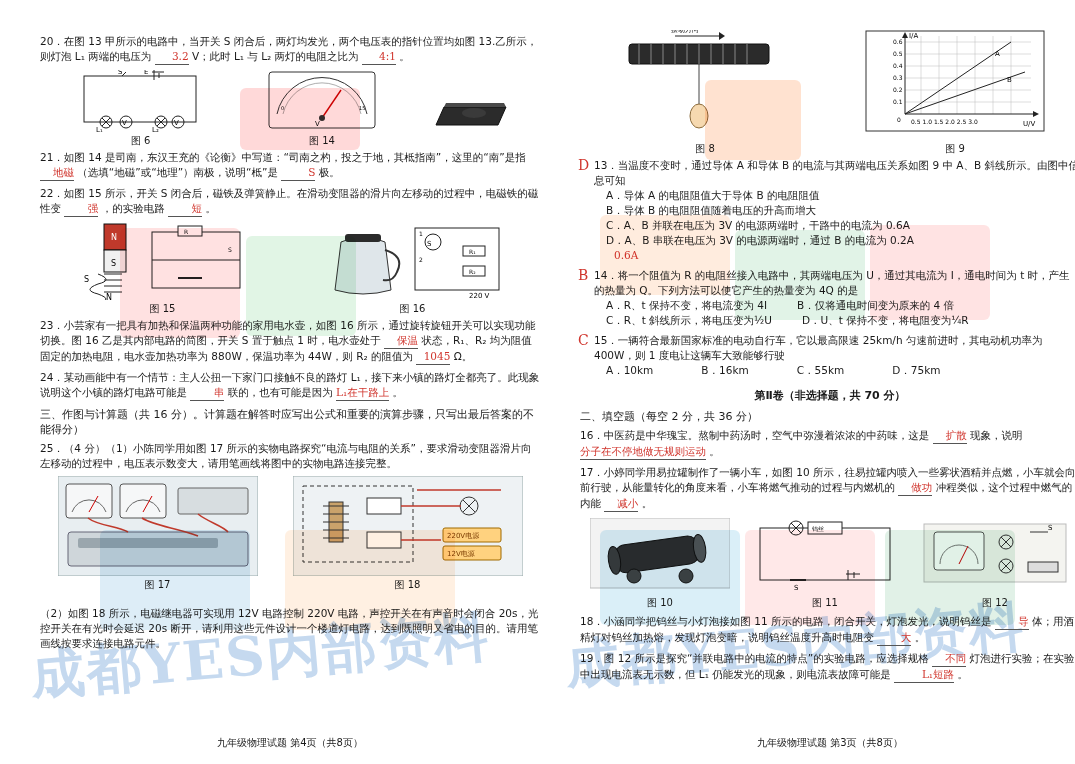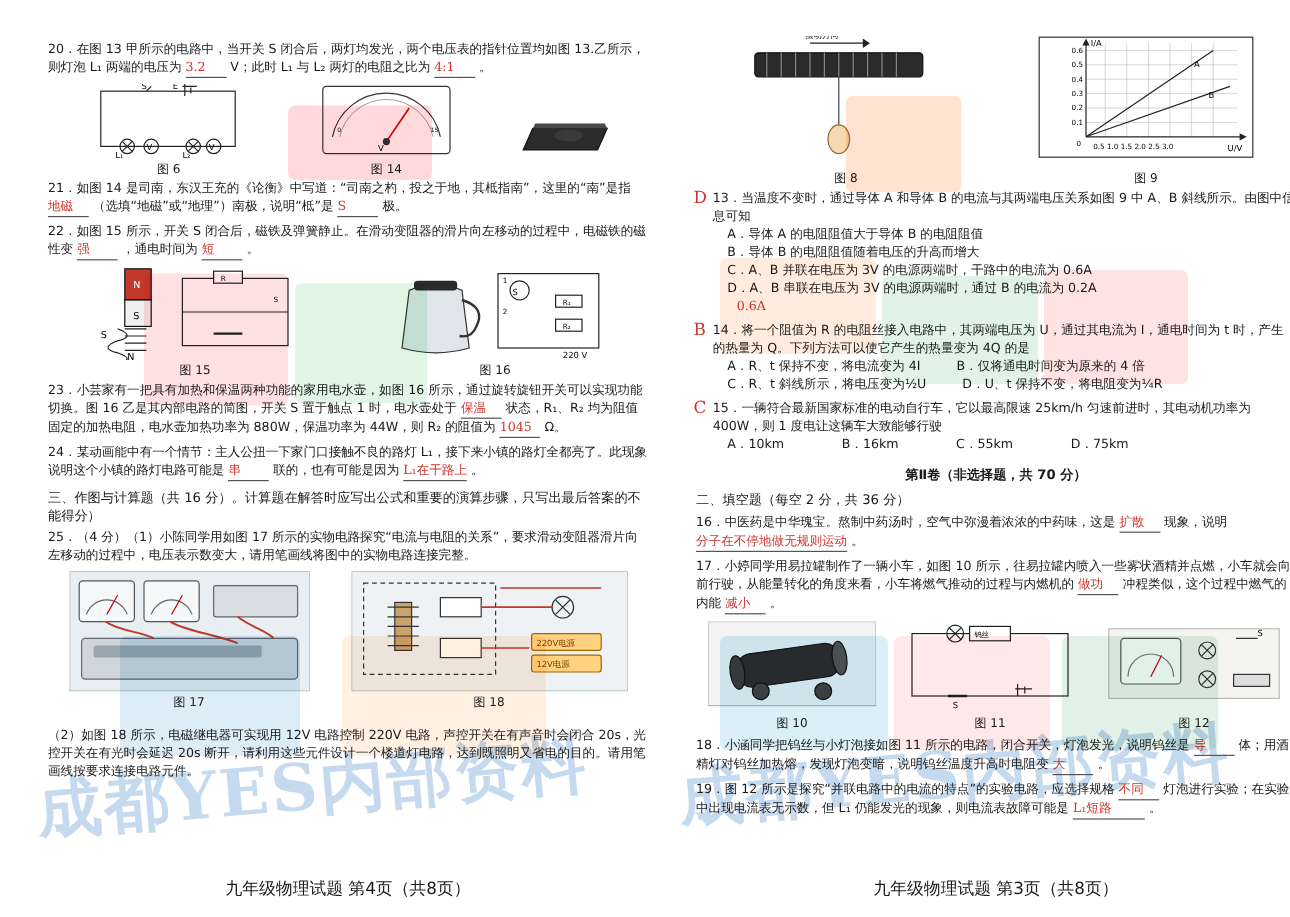--- a/index.html
+++ b/index.html
@@ -11,26 +11,26 @@
     color:#1a1a1a;
     position:relative;
     overflow:hidden;
   }
   .page{position:absolute;inset:0;}
   .col{position:absolute;top:0;width:500px;height:764px;}
   .col-left{left:40px;}
   .col-right{left:580px;}
   .q{position:relative;margin:0 0 5px 0;line-height:15px;font-size:10.5px;}
   .hs{color:#d0342c;font-family:"DejaVu Serif","Liberation Serif",serif;}
-  .blank{display:inline-block;min-width:34px;border-bottom:1px solid #555;text-align:left;}
+  .blank{display:inline-block;min-width:34px;border-bottom:1px solid #555;text-align:right;}
   .figcap{text-align:center;font-size:10px;margin-top:2px;}
   .figrow{display:flex;justify-content:space-around;align-items:flex-end;margin:4px 0 2px 0;}
   .figbox{position:relative;}
   .sec{font-weight:normal;margin:6px 0 4px 0;font-size:11px;}
-  .footer{position:absolute;bottom:14px;text-align:center;width:100%;font-size:14px;}
+  .footer{position:absolute;bottom:14px;text-align:center;width:100%;font-size:10px;}
   .optcol{margin-left:12px;}
   .mark{position:absolute;left:-16px;top:0;font-size:14px;font-family:"DejaVu Serif","Liberation Serif",serif;}
   .wm{
     position:absolute;
     font-size:54px;
     font-weight:bold;
     color:rgba(110,160,215,.40);
     font-family:"DejaVu Serif","Liberation Serif",serif;
     letter-spacing:2px;
     white-space:nowrap;
@@ -111,21 +111,21 @@
       <span>21．如图 14 是司南，东汉王充的《论衡》中写道：“司南之杓，投之于地，其柢指南”，这里的“南”是指</span>
       <span class="blank hs">地磁</span>
       <span>（选填“地磁”或“地理”）南极，说明“柢”是</span>
       <span class="blank hs">S</span>
       <span>极。</span>
     </div>
 
     <div class="q">
       <span>22．如图 15 所示，开关 S 闭合后，磁铁及弹簧静止。在滑动变阻器的滑片向左移动的过程中，电磁铁的磁性变</span>
       <span class="blank hs">强</span>
-      <span>，通电时间为</span>
+      <span>，的实验电路</span>
       <span class="blank hs">短</span>
       <span>。</span>
     </div>
 
     <div class="figrow" style="margin-top:4px;">
       <div class="figbox">
         <svg width="170" height="78" viewBox="0 0 170 78">
           <rect x="26" y="2" width="22" height="26" fill="#c0392b" stroke="#111"></rect>
           <rect x="26" y="28" width="22" height="22" fill="#f0f0f0" stroke="#111"></rect>
           <text x="33" y="18" font-size="8" fill="#fff">N</text>

